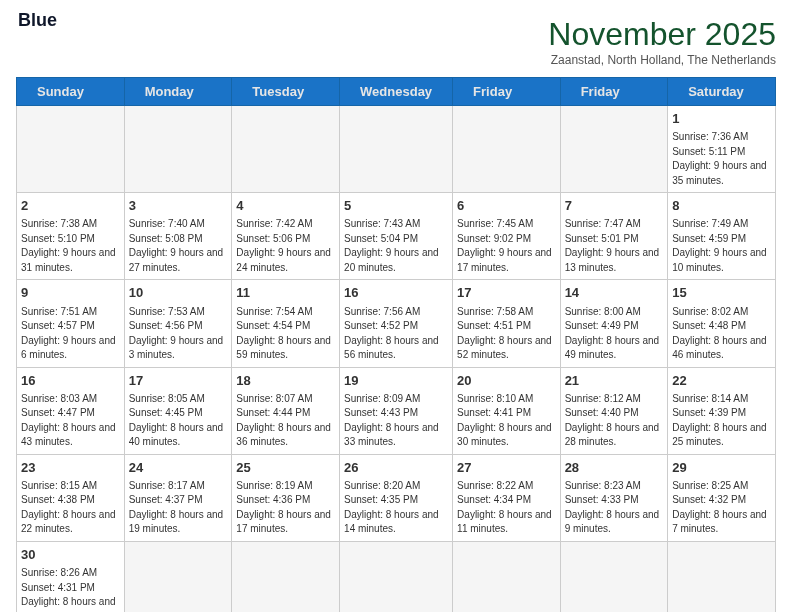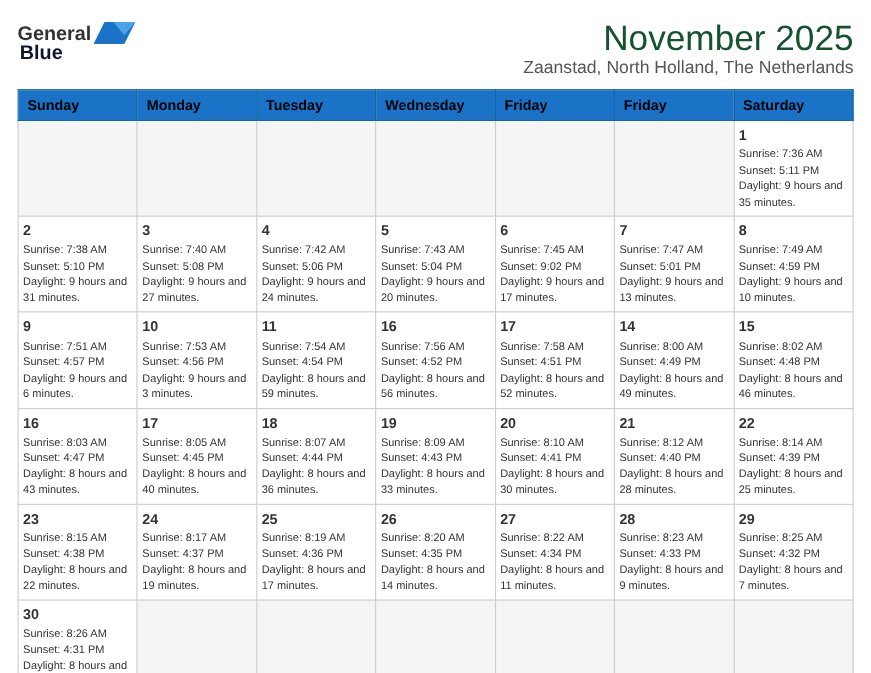--- a/index.html
+++ b/index.html
@@ -23,34 +23,34 @@
     }
     .title-section {
       text-align: right;
     }
     .month-title {
       font-size: 32px;
       font-weight: normal;
       color: #14532d;
     }
     .subtitle {
-      font-size: 16px;
+      font-size: 12px;
       color: #555;
     }
     .calendar {
       width: 100%;
       border-collapse: collapse;
       border: 1px solid #ccc;
     }
     .calendar th {
       background: #1a73c7;
-      color: #000000;
+      color: #e5e5e5;
       font-size: 13px;
       font-weight: bold;
-      padding: 6px 8px;
+      padding: 6px 20px;
       text-align: left;
       border: 1px solid #1565a8;
     }
     .calendar td {
       vertical-align: top;
       border: 1px solid #ccc;
       padding: 4px;
       width: 108px;
       min-height: 80px;
       background: #fff;
@@ -71,27 +71,20 @@
       font-size: 10px;
       color: #333;
       line-height: 1.45;
     }
   </style>
 </head>
 <body>
 
 <div class="header">
   <div class="logo">
-    <div style="display:flex;align-items:center;gap:2px;">
-      <span style="font-size:18px;font-weight:bold;color:#333;">General</span>
-      <svg width="38" height="28" viewBox="0 0 38 28">
-        <polygon points="10,4 38,4 28,24 0,24" fill="#1a73c7"></polygon>
-        <polygon points="18,4 38,4 28,16" fill="#4da3e8"></polygon>
-      </svg>
-    </div>
     <span style="font-size:18px;font-weight:bold;color:#0f172a;margin-top:-6px;margin-left:2px;">Blue</span>
   </div>
   <div class="title-section">
     <div class="month-title">November 2025</div>
     <div class="subtitle">Zaanstad, North Holland, The Netherlands</div>
   </div>
 </div>
 
 <table class="calendar">
   <thead>

